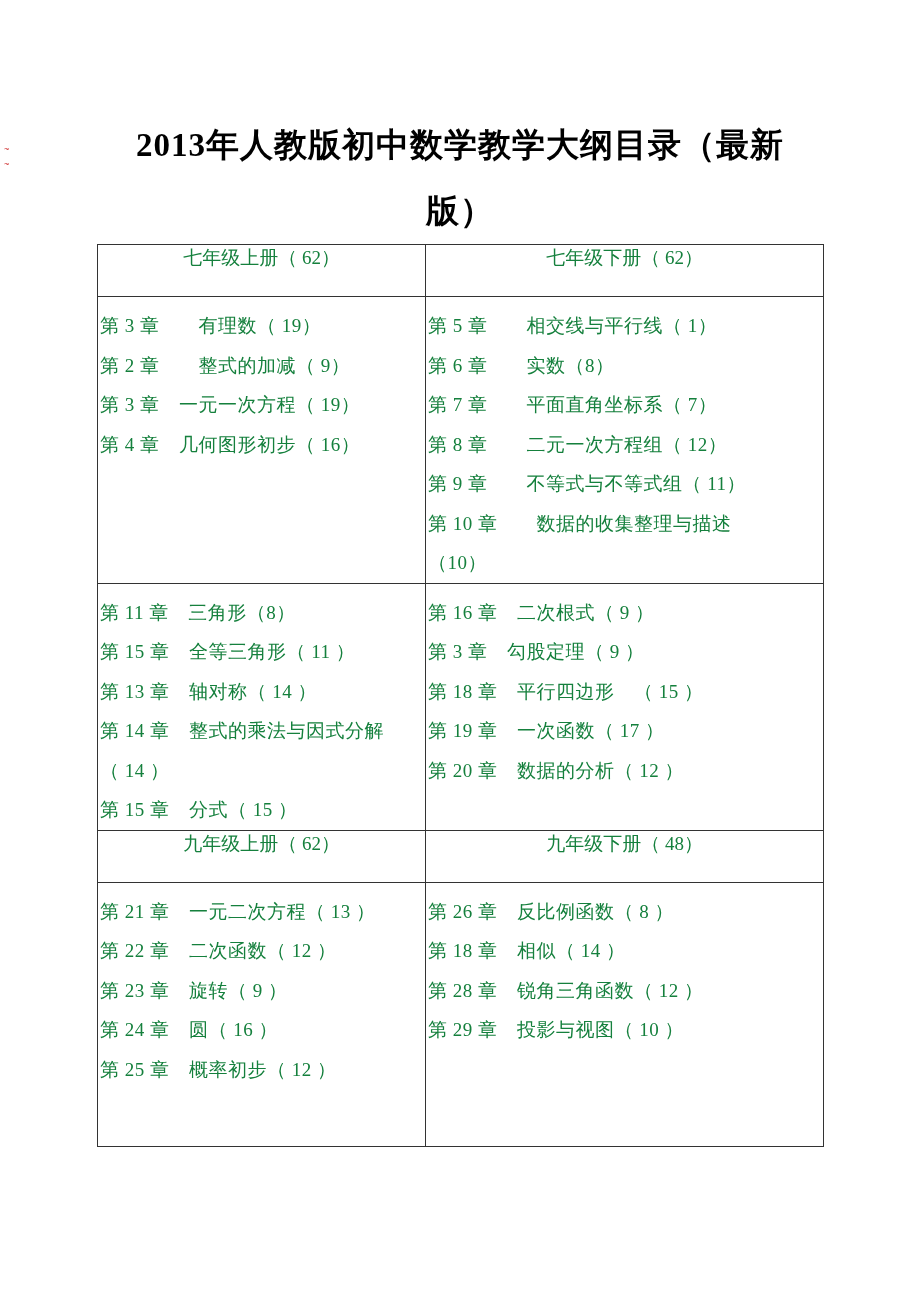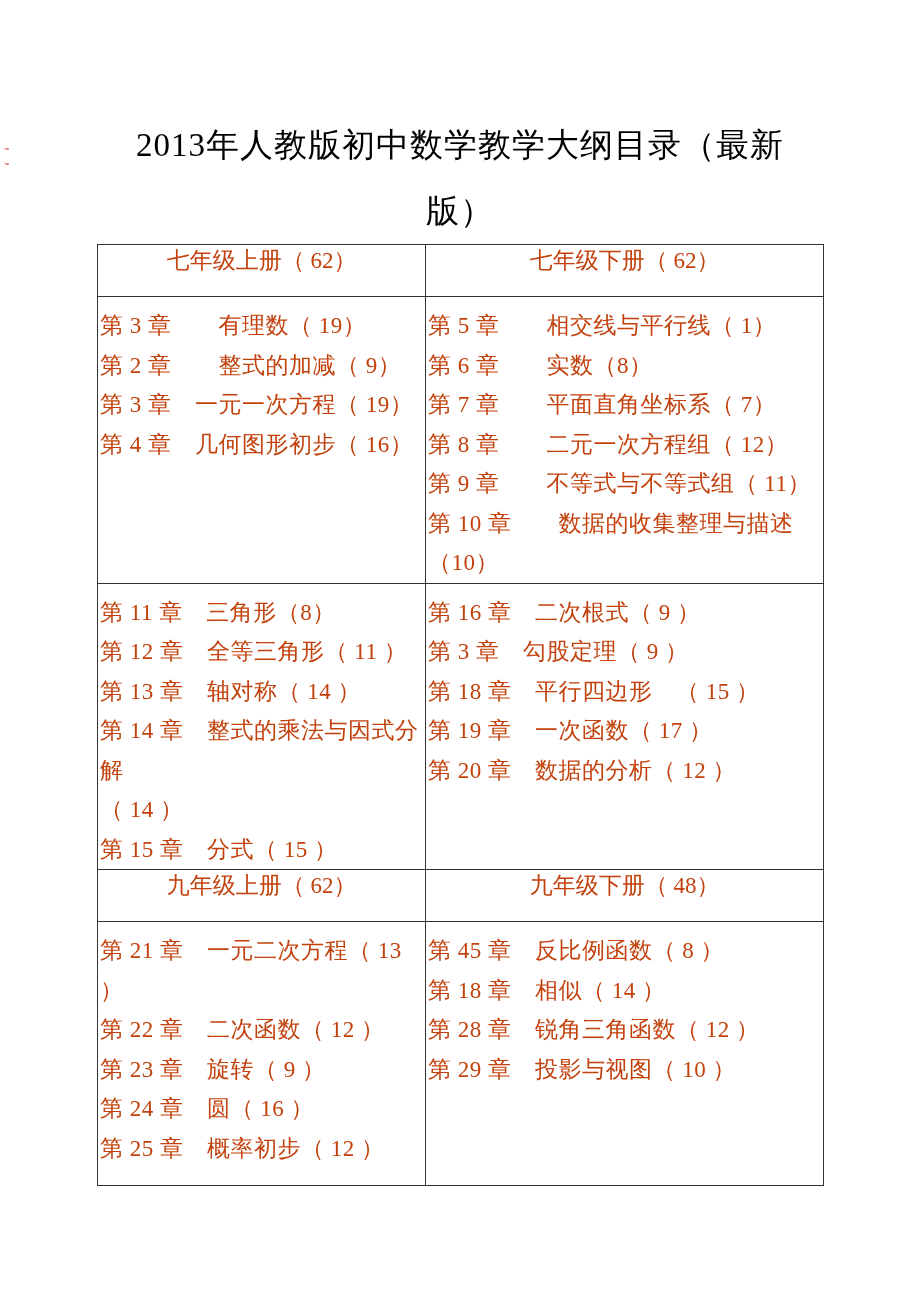--- a/index.html
+++ b/index.html
@@ -17,36 +17,36 @@
     position: absolute; top: 30px; left: 4px;
     color: #cc2222; font-size: 9px; line-height: 15px;
     font-family: "Liberation Sans", sans-serif;
   }
 
   .doc-title {
     margin-top: 112px;
     text-align: center;
     font-size: 33px;
     line-height: 66px;
-    font-weight: 400;
+    font-weight: 700;
     color: #000;
     letter-spacing: 1px;
   }
 
   table.toc {
     border-collapse: collapse;
     table-layout: fixed;
     margin: 0 0 0 97px;
     width: 726px;
   }
   table.toc td {
     border: 1px solid #333;
     vertical-align: top;
-    font-size: 23px;
-    color: #c2410c;
+    font-size: 19px;
+    color: #15803d;
   }
   td.hdr {
     text-align: center;
     vertical-align: middle;
     height: 52px;
     font-size: 18px;
   }
   td.cell { padding: 9px 4px 0 2px; }
   .chapter-line {
     line-height: 39.5px;
@@ -96,21 +96,21 @@
             <div class="chapter-line">第 8 章　　二元一次方程组（ 12）</div>
             <div class="chapter-line">第 9 章　　不等式与不等式组（ 11）</div>
             <div class="chapter-line">第 10 章　　数据的收集整理与描述</div>
             <div class="chapter-line">（10）</div>
           </td>
       </tr>
 
       <tr class="r2">
         <td class="cell">
             <div class="chapter-line">第 11 章　三角形（8）</div>
-            <div class="chapter-line">第 12 章　全等三角形（ 11 ）</div>
+            <div class="chapter-line">第 15 章　全等三角形（ 11 ）</div>
             <div class="chapter-line">第 13 章　轴对称（ 14 ）</div>
             <div class="chapter-line">第 14 章　整式的乘法与因式分解</div>
             <div class="chapter-line">（ 14 ）</div>
             <div class="chapter-line">第 15 章　分式（ 15 ）</div>
           </td>
         <td class="cell">
             <div class="chapter-line">第 16 章　二次根式（ 9 ）</div>
             <div class="chapter-line">第 3 章　勾股定理（ 9 ）</div>
             <div class="chapter-line">第 18 章　平行四边形　（ 15 ）</div>
             <div class="chapter-line">第 19 章　一次函数（ 17 ）</div>
@@ -124,21 +124,21 @@
       </tr>
       <tr class="r3">
         <td class="cell">
             <div class="chapter-line">第 21 章　一元二次方程（ 13 ）</div>
             <div class="chapter-line">第 22 章　二次函数（ 12 ）</div>
             <div class="chapter-line">第 23 章　旋转（ 9 ）</div>
             <div class="chapter-line">第 24 章　圆（ 16 ）</div>
             <div class="chapter-line">第 25 章　概率初步（ 12 ）</div>
           </td>
         <td class="cell">
-            <div class="chapter-line">第 45 章　反比例函数（ 8 ）</div>
+            <div class="chapter-line">第 26 章　反比例函数（ 8 ）</div>
             <div class="chapter-line">第 18 章　相似（ 14 ）</div>
             <div class="chapter-line">第 28 章　锐角三角函数（ 12 ）</div>
             <div class="chapter-line">第 29 章　投影与视图（ 10 ）</div>
           </td>
       </tr>
     </tbody>
   </table>
 
 </div>
 

